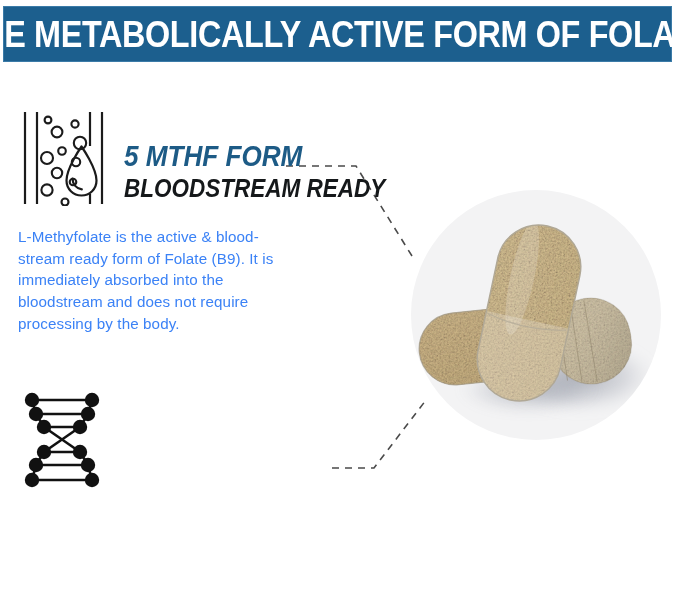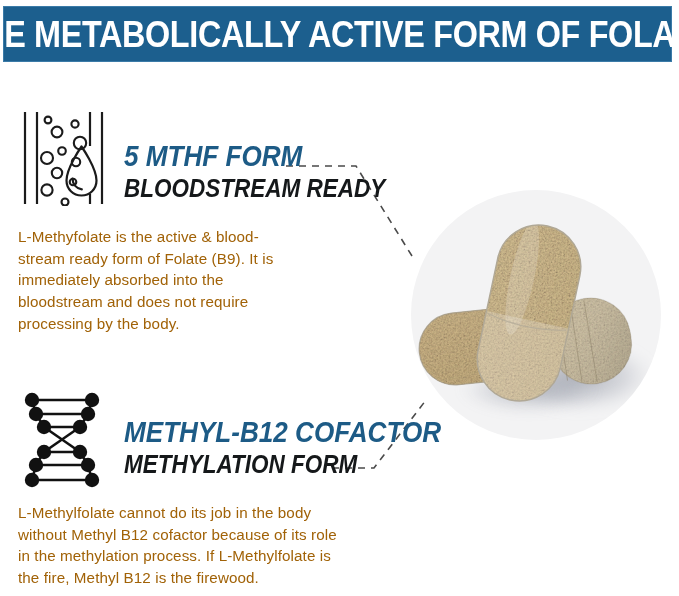--- a/index.html
+++ b/index.html
@@ -82,21 +82,21 @@
     font-size: 25px;
     font-weight: bold;
     line-height: 1.15;
     letter-spacing: 0px;
     white-space: nowrap;
     transform: scaleX(0.9);
     transform-origin: left center;
     margin-top: 2px;
   }
   .body-text {
-    color: #a16207;
+    color: #3b82f6;
     font-size: 15.2px;
     line-height: 1.43;
     letter-spacing: 0.1px;
     white-space: pre-line;
   }
 
   
   #feature-mthf  { left: 18px;  top: 110px; width: 330px; }
   #feature-mthf .body-text { margin-top: 20px; width: 300px; }
 
@@ -229,30 +229,22 @@
           <circle cx="62" cy="35" r="7.2"></circle>
           <circle cx="26" cy="60" r="7.2"></circle>
           <circle cx="62" cy="60" r="7.2"></circle>
           <circle cx="18" cy="73" r="7.2"></circle>
           <circle cx="70" cy="73" r="7.2"></circle>
           <circle cx="14" cy="88" r="7.2"></circle>
           <circle cx="74" cy="88" r="7.2"></circle>
         </g>
       </svg>
 
-      <div class="feature-titles">
-        <div class="title-main">METHYL-B12 COFACTOR</div>
-        <div class="title-sub">METHYLATION FORM</div>
-      </div>
     </div>
 
-    <div class="body-text">L-Methylfolate cannot do its job in the body
-without Methyl B12 cofactor because of its role
-in the methylation process. If L-Methylfolate is
-the fire, Methyl B12 is the firewood.</div>
   </div>
 
   <div id="product-circle">
     <svg id="product-photo" viewBox="0 0 250 250" width="250" height="250">
       <defs>
 
         <linearGradient id="capBodyA" x1="0" y1="0" x2="1" y2="0.3">
           <stop offset="0%" stop-color="#bda071"></stop>
           <stop offset="30%" stop-color="#d6c094"></stop>
           <stop offset="62%" stop-color="#c3a878"></stop>

